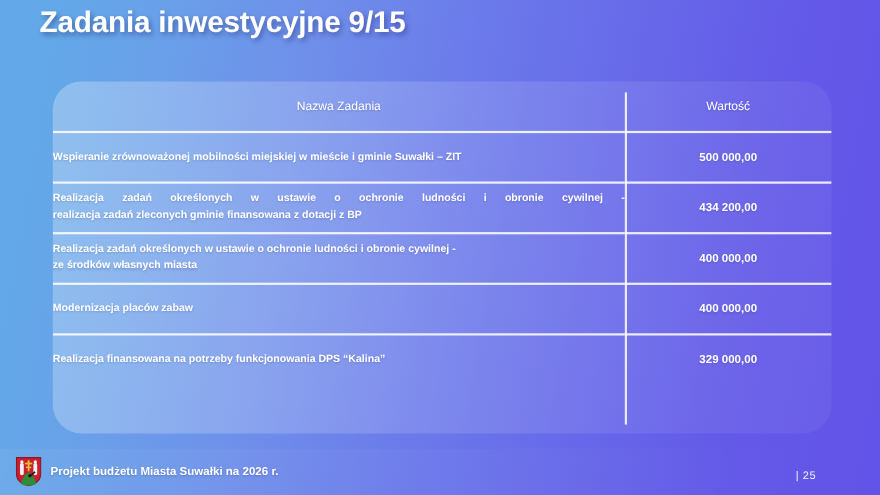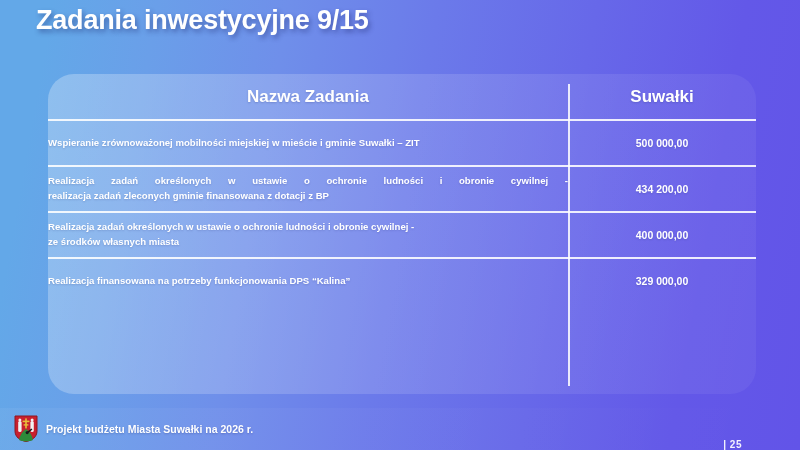--- a/index.html
+++ b/index.html
@@ -68,22 +68,22 @@
     table-layout: fixed;
     position: relative;
     z-index: 2;
   }
 
   table.budget-table col.col-name { width: 520px; }
   table.budget-table col.col-value { width: 188px; }
 
   .budget-table th {
     height: 45px;
-    font-size: 17px;
-    font-weight: bold;
+    font-size: 11px;
+    font-weight: normal;
     color: #ffffff;
     text-align: center;
     vertical-align: middle;
     padding: 0;
     text-shadow: 0 1px 2px rgba(40,50,120,0.25);
   }
 
   .budget-table td {
     height: 44px;
     padding: 0;
@@ -140,44 +140,44 @@
     font-size: 10.5px;
     font-weight: bold;
     color: #ffffff;
     text-shadow: 0 1px 2px rgba(40,50,120,0.3);
     white-space: nowrap;
   }
 
   .page-number {
     position: absolute;
     right: 18px;
-    bottom: 0;
+    bottom: 12px;
     font-size: 10px;
-    font-weight: bold;
+    font-weight: normal;
     color: rgba(255,255,255,0.92);
     letter-spacing: 0.5px;
   }
 </style>
 </head>
 <body>
 
 <div class="slide-title">Zadania inwestycyjne 9/15</div>
 
 <div class="table-card">
   <div class="v-divider"></div>
 
   <table class="budget-table">
     <colgroup>
       <col class="col-name">
       <col class="col-value">
     </colgroup>
     <thead>
       <tr>
         <th>Nazwa Zadania</th>
-        <th>Suwałki</th>
+        <th>Wartość</th>
       </tr>
     </thead>
     <tbody>
 
 
       <tr>
         <td class="cell-name">
           <span class="line">Wspieranie zrównoważonej mobilności miejskiej w mieście i gminie Suwałki – ZIT</span>
         </td>
         <td class="cell-value">500 000,00</td>
@@ -192,20 +192,26 @@
       </tr>
 
       <tr>
         <td class="cell-name">
           <span class="line">Realizacja zadań określonych w ustawie o ochronie ludności i obronie cywilnej -</span>
           <span class="line">ze środków własnych miasta</span>
         </td>
         <td class="cell-value">400 000,00</td>
       </tr>
 
+      <tr>
+        <td class="cell-name">
+          <span class="line">Modernizacja placów zabaw</span>
+        </td>
+        <td class="cell-value">400 000,00</td>
+      </tr>
 
       <tr>
         <td class="cell-name">
           <span class="line">Realizacja finansowana na potrzeby funkcjonowania DPS “Kalina”</span>
         </td>
         <td class="cell-value">329 000,00</td>
       </tr>
 
     </tbody>
   </table>

